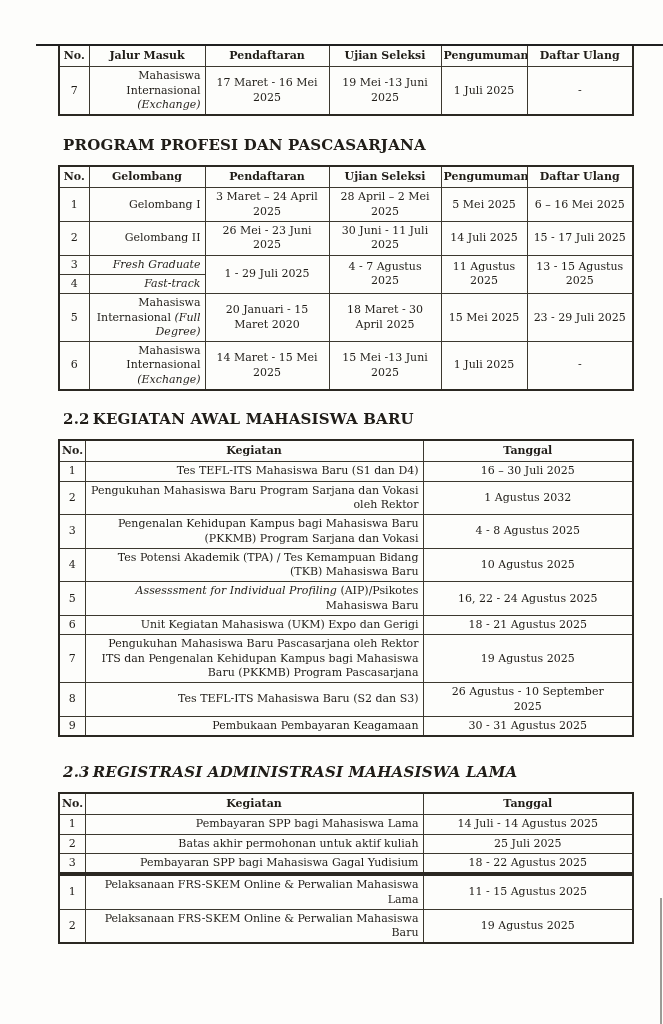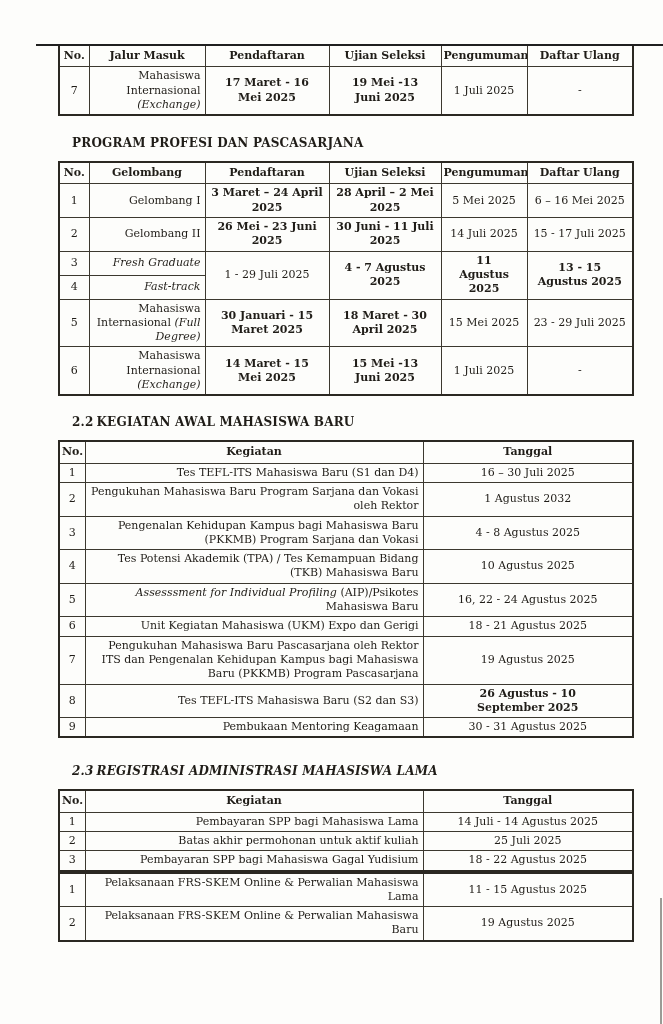--- a/index.html
+++ b/index.html
@@ -17,28 +17,28 @@
   }
   table.doc th,table.doc td{
     border:1px solid #3c382f;padding:2px 4px;vertical-align:middle;
     overflow:hidden;
   }
   table.doc th{font-weight:bold;text-align:center;padding:3px 2px;}
   td.c{text-align:center;}
   td.l{text-align:right;}
   .it{font-style:italic;}
   .nw{white-space:nowrap;}
-  .ib{display:inline-block;font-weight:bold;}
+  .ib{display:inline-block;}
   .mw65{max-width:65px}.mw85{max-width:85px}.mw95{max-width:95px}
   .mw100{max-width:100px}.mw105{max-width:105px}.mw110{max-width:110px}
   .mw115{max-width:115px}.mw160{max-width:160px}
   .h20{height:20px}.h30{height:30px}.h17{height:17px}.h44{height:44px}
   .heading{
-    font-size:12px;font-weight:bold;letter-spacing:.2px;
-    margin:0 0 11px 14px;white-space:nowrap;
+    font-size:15px;font-weight:bold;letter-spacing:.2px;
+    margin:0 0 11px 5px;white-space:nowrap;
   }
   .heading .num{margin-right:3px;}
   #t-intake{margin-top:44px;}
   #h-pasca{margin-top:20px;}
   #h-22{margin-top:19px;}
   #h-23{margin-top:26px;font-style:italic;}
   #h-24{margin-top:31px;}
   
   col.c-no{width:30px}col.c-name{width:116px}col.c-pend{width:124px}
   col.c-ujian{width:112px}col.c-peng{width:86px}col.c-daftar{width:106px}
@@ -128,21 +128,21 @@
         <td class="c" rowspan="2"><span class="ib mw65">11 Agustus 2025</span></td>
         <td class="c" rowspan="2"><span class="ib mw95">13 - 15 Agustus 2025</span></td>
       </tr>
       <tr class="h17">
         <td class="c">4</td>
         <td class="l it">Fast-track</td>
       </tr>
       <tr class="h44">
         <td class="c">5</td>
         <td class="l"><span>Mahasiswa Internasional </span><span class="it">(Full Degree)</span></td>
-        <td class="c"><span class="ib mw100">30 Januari - 15 Maret 2025</span></td>
+        <td class="c"><span class="ib mw100">20 Januari - 15 Maret 2020</span></td>
         <td class="c"><span class="ib mw110">18 Maret - 30 April 2025</span></td>
         <td class="c nw">15 Mei 2025</td>
         <td class="c nw">23 - 29 Juli 2025</td>
       </tr>
       <tr class="h44">
         <td class="c">6</td>
         <td class="l"><span>Mahasiswa Internasional </span><span class="it">(Exchange)</span></td>
         <td class="c"><span class="ib mw105">14 Maret - 15 Mei 2025</span></td>
         <td class="c"><span class="ib mw95">15 Mei -13 Juni 2025</span></td>
         <td class="c nw">1 Juli 2025</td>
@@ -200,21 +200,21 @@
         <td class="l">Pengukuhan Mahasiswa Baru Pascasarjana oleh Rektor ITS dan Pengenalan Kehidupan Kampus bagi Mahasiswa Baru (PKKMB) Program Pascasarjana</td>
         <td class="c">19 Agustus 2025</td>
       </tr>
       <tr>
         <td class="c">8</td>
         <td class="l">Tes TEFL-ITS Mahasiswa Baru (S2 dan S3)</td>
         <td class="c"><span class="ib mw160">26 Agustus - 10 September 2025</span></td>
       </tr>
       <tr>
         <td class="c">9</td>
-        <td class="l">Pembukaan Mentoring Keagamaan</td>
+        <td class="l">Pembukaan Pembayaran Keagamaan</td>
         <td class="c">30 - 31 Agustus 2025</td>
       </tr>
     </tbody>
       </table>
 
     <div class="heading" id="h-23"><span class="num">2.3</span><span>REGISTRASI ADMINISTRASI MAHASISWA LAMA</span></div>
 
     <table class="doc">
       <colgroup>
           <col class="c-no2">

